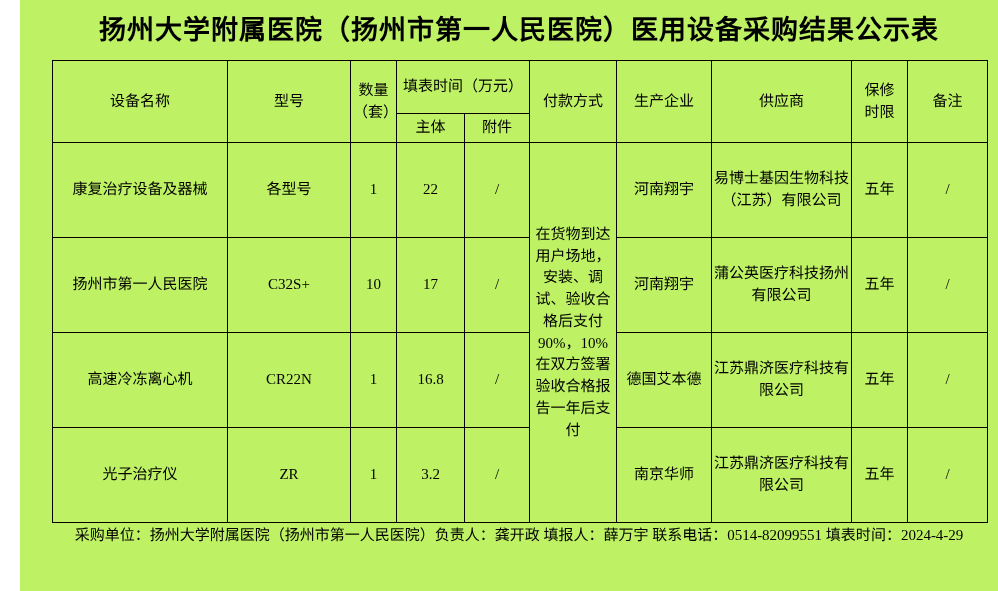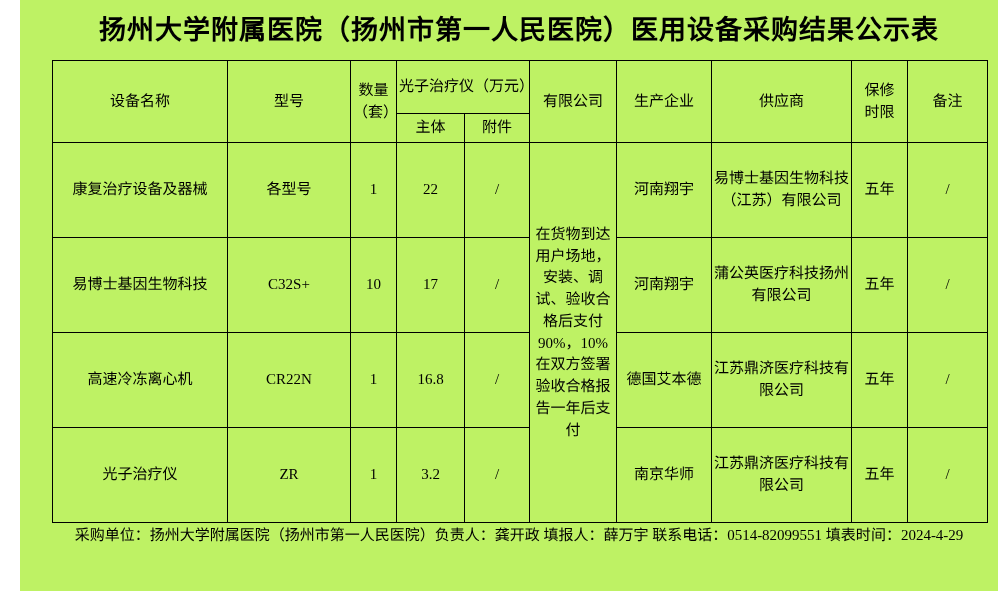--- a/index.html
+++ b/index.html
@@ -85,22 +85,22 @@
       <col style="width:140px">
       <col style="width:56px">
       <col style="width:80px">
     </colgroup>
     <thead>
       <tr class="hrow-top">
         <th rowspan="2">设备名称</th>
         <th rowspan="2">型号</th>
         <th rowspan="2" class="pre-line">数量
 （套）</th>
-        <th colspan="2">光子治疗仪（万元）</th>
-        <th rowspan="2">有限公司</th>
+        <th colspan="2">填表时间（万元）</th>
+        <th rowspan="2">付款方式</th>
         <th rowspan="2">生产企业</th>
         <th rowspan="2">供应商</th>
         <th rowspan="2" class="pre-line">保修
 时限</th>
         <th rowspan="2">备注</th>
       </tr>
       <tr class="hrow-sub">
         <th>主体</th>
         <th>附件</th>
       </tr>
@@ -112,21 +112,21 @@
         <td>1</td>
         <td>22</td>
         <td>/</td>
         <td rowspan="4" class="payment-cell">在货物到达用户场地，安装、调试、验收合格后支付90%，10%在双方签署验收合格报告一年后支付</td>
         <td>河南翔宇</td>
         <td class="supplier-cell">易博士基因生物科技（江苏）有限公司</td>
         <td>五年</td>
         <td>/</td>
       </tr>
       <tr>
-        <td>易博士基因生物科技</td>
+        <td>扬州市第一人民医院</td>
         <td>C32S+</td>
         <td>10</td>
         <td>17</td>
         <td>/</td>
         <td>河南翔宇</td>
         <td class="supplier-cell">蒲公英医疗科技扬州有限公司</td>
         <td>五年</td>
         <td>/</td>
       </tr>
       <tr>

